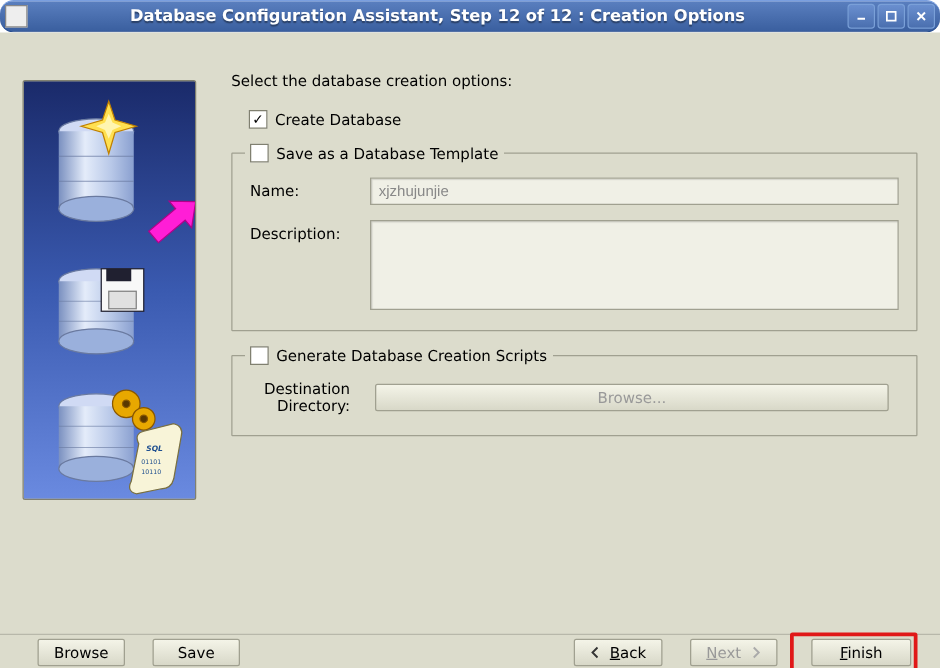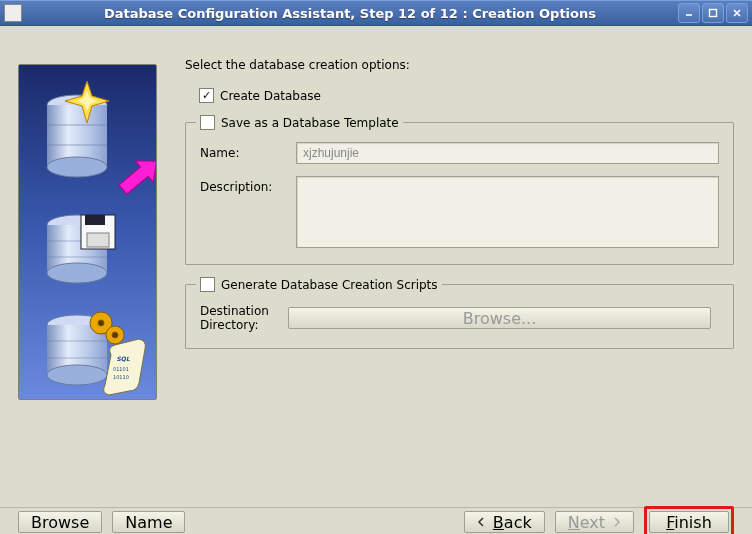--- a/index.html
+++ b/index.html
@@ -18,20 +18,21 @@
   
   .titlebar {
     height: 24px;
     background: linear-gradient(to bottom, #5a7fbf 0%, #3a5f9f 100%);
     border-top: 1px solid #7a9fdf;
     border-bottom: 1px solid #2a4f8f;
     display: flex;
     align-items: center;
     padding: 0 4px;
     color: #fff;
+    border-radius: 11px;
   }
   .titlebar .app-icon {
     width: 16px; height: 16px;
     background: #eee;
     border: 1px solid #888;
     flex: 0 0 auto;
   }
   .titlebar .title-text {
     flex: 1 1 auto;
     text-align: center;
@@ -149,28 +150,29 @@
   }
   .txt-input { height: 22px; width: 100%; }
 
   .btn {
     border: 1px solid #a0a090;
     background: linear-gradient(to bottom, #f4f4e8 0%, #e6e6d8 50%, #d8d8c8 100%);
     border-radius: 2px;
     height: 22px;
     padding: 0 12px;
     font-family: inherit;
-    font-size: 16px;
+    font-size: 12px;
     display: inline-flex;
     align-items: center;
     justify-content: center;
     gap: 6px;
     text-decoration: none;
     color: #000;
     box-sizing: border-box;
+    margin-left: 12px;
   }
   .btn.disabled { color: #999; }
   .btn .u { text-decoration: underline; }
 
   
   .footer {
     height: 28px;
     background: #dcdccc;
     display: flex;
     align-items: center;
@@ -307,37 +309,37 @@
       </fieldset>
 
       <fieldset class="group">
         <legend>
           <span class="chk-row">
             <span class="chk"></span>
             <span>Generate Database Creation Scripts</span>
           </span>
         </legend>
         <div class="form-grid" style="grid-template-columns:80px 1fr auto; align-items:center;">
-          <div class="lbl" style="white-space:pre-line; padding-top:0;">Destination
+          <div class="lbl" style="white-space:pre-line; padding-top:0;text-align:right;">Destination
 Directory:</div>
           <button class="btn disabled">
             <span>Browse...</span>
           </button>
         </div>
       </fieldset>
 
     </div>
   </div>
 
   <div class="footer">
     <button class="btn">
         <span>Browse</span>
       </button>
     <button class="btn">
-        <span>Name</span>
+        <span>Save</span>
       </button>
     <div class="spacer"></div>
     <button class="btn">
       <svg width="10" height="10" viewBox="0 0 10 10">
           <polyline points="6,1 2,5 6,9" fill="none" stroke="#333" stroke-width="1.5"></polyline>
         </svg>
       <span><span class="u">B</span><span>ack</span></span>
     </button>
     <button class="btn disabled">
       <span><span class="u">N</span><span>ext</span></span>

